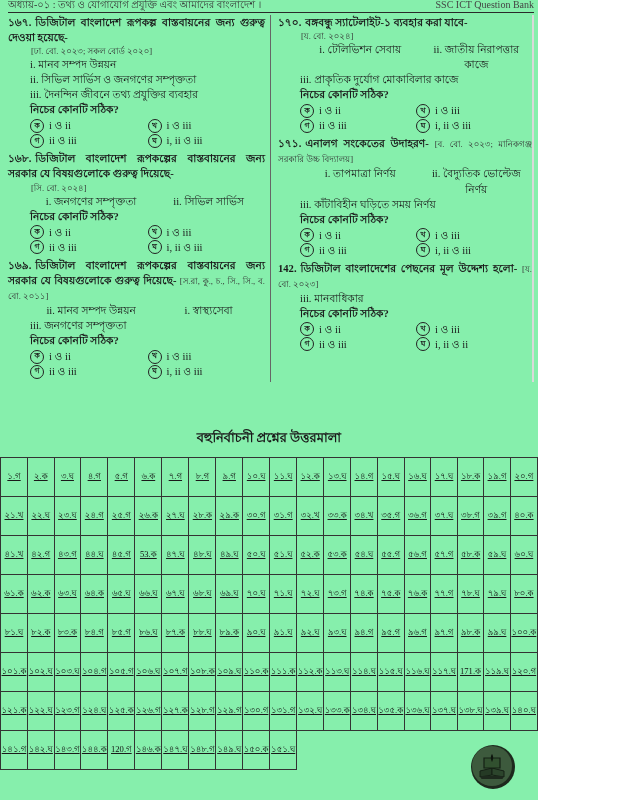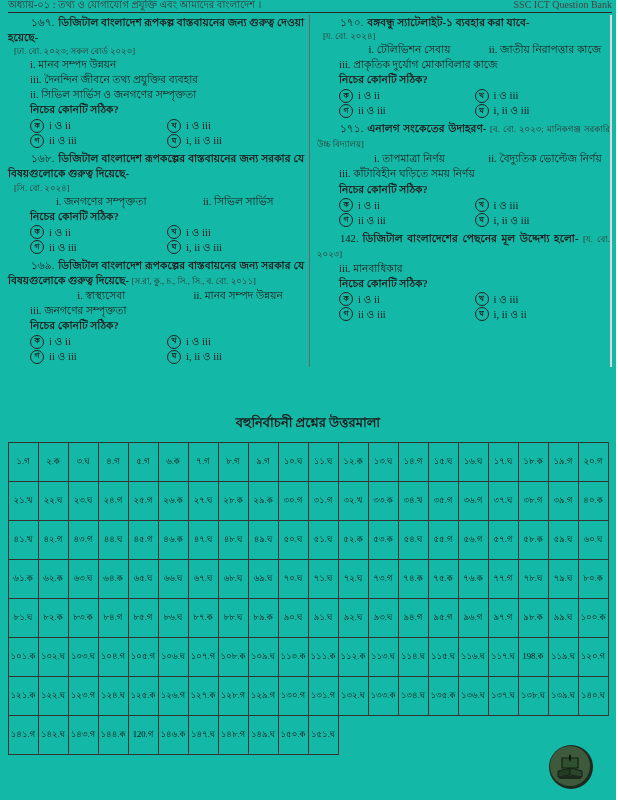--- a/index.html
+++ b/index.html
@@ -3,64 +3,64 @@
 <meta charset="utf-8">
 <style>
   html,body{margin:0;padding:0;background:#fff;}
   body{
     font-family:"Liberation Serif","DejaVu Serif",serif;
     color:#1a1a1a;
     width:618px;
   }
   .page{
     position:relative;
-    width:616px;height:800px;
-    background:#14b8a6;
+    width:538px;height:800px;
+    background:#86efac;
     overflow:hidden;
   }
   
   .hdr{
     display:flex;justify-content:space-between;align-items:flex-end;
     height:12px;overflow:hidden;
     margin:0 4px 0 8px;
     border-bottom:1.6px solid #2a2a2a;
     font-size:10px;line-height:15px;color:#333;
   }
   .hdr .brand{font-family:"Liberation Serif",serif;color:#444;}
   
   .columns{display:flex;margin:2px 4px 0 8px;}
   .col{width:50%;box-sizing:border-box;font-size:10.6px;line-height:1.42;}
   .col.left{border-right:1px solid #666;padding-right:5px;}
   .col.right{padding-left:7px;border-right:2px solid #d9d9d9;}
   .q{margin-bottom:3px;}
   .qhead{text-align:justify;}
-  .qnum{font-weight:normal;margin-right:4px;margin-left:23px;}
+  .qnum{font-weight:bold;margin-right:4px;}
   .qtext{font-weight:bold;}
   .qref{font-size:8.6px;color:#333;font-weight:normal;}
-  .qref.block{display:block;margin-left:6px;}
+  .qref.block{display:block;margin-left:23px;}
   .qbody{margin-left:22px;}
   .qitem{margin:0;}
   .qitem-row{display:flex;text-align:center;}
   .qitem-row .half{width:52%;}
   .qitem-row .half:last-child{width:48%;}
   .qprompt{font-weight:bold;}
   .choices{display:flex;flex-wrap:wrap;margin-top:1px;}
   .choice{width:50%;display:flex;align-items:center;box-sizing:border-box;}
   .circ{
     display:inline-flex;justify-content:center;align-items:center;
     width:12px;height:12px;border:1px solid #222;border-radius:50%;
     font-size:7.5px;font-weight:bold;margin-right:5px;flex:0 0 auto;
   }
   
   .ans-title{
     text-align:center;font-weight:bold;font-size:13px;
     margin:46px 0 8px 0;
   }
   table.ansgrid{
-    border-collapse:collapse;margin:0 auto;table-layout:fixed;
+    border-collapse:collapse;margin:0 auto;table-layout:fixed;text-decoration:underline;
   }
   table.ansgrid td{
     width:29px;height:38px;
     border:1px solid #333;
     text-align:center;vertical-align:middle;
     font-size:8.6px;color:#111;
     padding:0;overflow:hidden;
   }
   table.ansgrid td.blank{border:none;}
   
@@ -78,22 +78,22 @@
     <span>অধ্যায়-০১ : তথ্য ও যোগাযোগ প্রযুক্তি এবং আমাদের বাংলাদেশ ।</span>
     <span class="brand">SSC ICT Question Bank</span>
   </div>
 
   <div class="columns">
     <div class="col left">
         <div class="q">
           <div class="qhead"><span class="qnum">১৬৭.</span><span class="qtext">ডিজিটাল বাংলাদেশ রূপকল্প বাস্তবায়নের জন্য গুরুত্ব দেওয়া হয়েছে- </span><span class="qref block">[ঢা. বো. ২০২৩; সকল বোর্ড ২০২০]</span></div>
           <div class="qbody">
             <div class="qitem">i. মানব সম্পদ উন্নয়ন</div>
+            <div class="qitem">ii. সিভিল সার্ভিস ও জনগণের সম্পৃক্ততা</div>
             <div class="qitem">iii. দৈনন্দিন জীবনে তথ্য প্রযুক্তির ব্যবহার</div>
-            <div class="qitem">ii. সিভিল সার্ভিস ও জনগণের সম্পৃক্ততা</div>
             <div class="qprompt">নিচের কোনটি সঠিক?</div>
             <div class="choices">
               <div class="choice">
                 <span class="circ">ক</span>
                 <span>i ও ii</span>
               </div>
               <div class="choice">
                 <span class="circ">খ</span>
                 <span>i ও iii</span>
               </div>
@@ -133,22 +133,22 @@
                 <span class="circ">ঘ</span>
                 <span>i, ii ও iii</span>
               </div>
             </div>
           </div>
         </div>
         <div class="q">
           <div class="qhead"><span class="qnum">১৬৯.</span><span class="qtext">ডিজিটাল বাংলাদেশ রূপকল্পের বাস্তবায়নের জন্য সরকার যে বিষয়গুলোকে গুরুত্ব দিয়েছে- </span><span class="qref">[স.রা, কু., চ., সি., সি., ব. বো. ২০১১]</span></div>
           <div class="qbody">
             <div class="qitem-row">
+              <span class="qitem half">ii. মানব সম্পদ উন্নয়ন</span>
               <span class="qitem half">i. স্বাস্থ্যসেবা</span>
-              <span class="qitem half">ii. মানব সম্পদ উন্নয়ন</span>
             </div>
             <div class="qitem">iii. জনগণের সম্পৃক্ততা</div>
             <div class="qprompt">নিচের কোনটি সঠিক?</div>
             <div class="choices">
               <div class="choice">
                 <span class="circ">ক</span>
                 <span>i ও ii</span>
               </div>
               <div class="choice">
                 <span class="circ">খ</span>
@@ -300,21 +300,21 @@
           <td>৩৮.গ</td>
           <td>৩৯.গ</td>
           <td>৪০.ক</td>
         </tr>
         <tr>
           <td>৪১.খ</td>
           <td>৪২.গ</td>
           <td>৪৩.গ</td>
           <td>৪৪.ঘ</td>
           <td>৪৫.গ</td>
-          <td>৪৬.ক</td>
+          <td>53.ক</td>
           <td>৪৭.ঘ</td>
           <td>৪৮.ঘ</td>
           <td>৪৯.ঘ</td>
           <td>৫০.ঘ</td>
           <td>৫১.ঘ</td>
           <td>৫২.ক</td>
           <td>৫৩.ক</td>
           <td>৫৪.ঘ</td>
           <td>৫৫.গ</td>
           <td>৫৬.গ</td>
@@ -378,21 +378,21 @@
           <td>১০৮.ক</td>
           <td>১০৯.ঘ</td>
           <td>১১০.ক</td>
           <td>১১১.ক</td>
           <td>১১২.ক</td>
           <td>১১৩.ঘ</td>
           <td>১১৪.ঘ</td>
           <td>১১৫.ঘ</td>
           <td>১১৬.ঘ</td>
           <td>১১৭.ঘ</td>
-          <td>198.ক</td>
+          <td>171.ক</td>
           <td>১১৯.ঘ</td>
           <td>১২০.গ</td>
         </tr>
         <tr>
           <td>১২১.ক</td>
           <td>১২২.ঘ</td>
           <td>১২৩.গ</td>
           <td>১২৪.ঘ</td>
           <td>১২৫.ক</td>
           <td>১২৬.গ</td>

